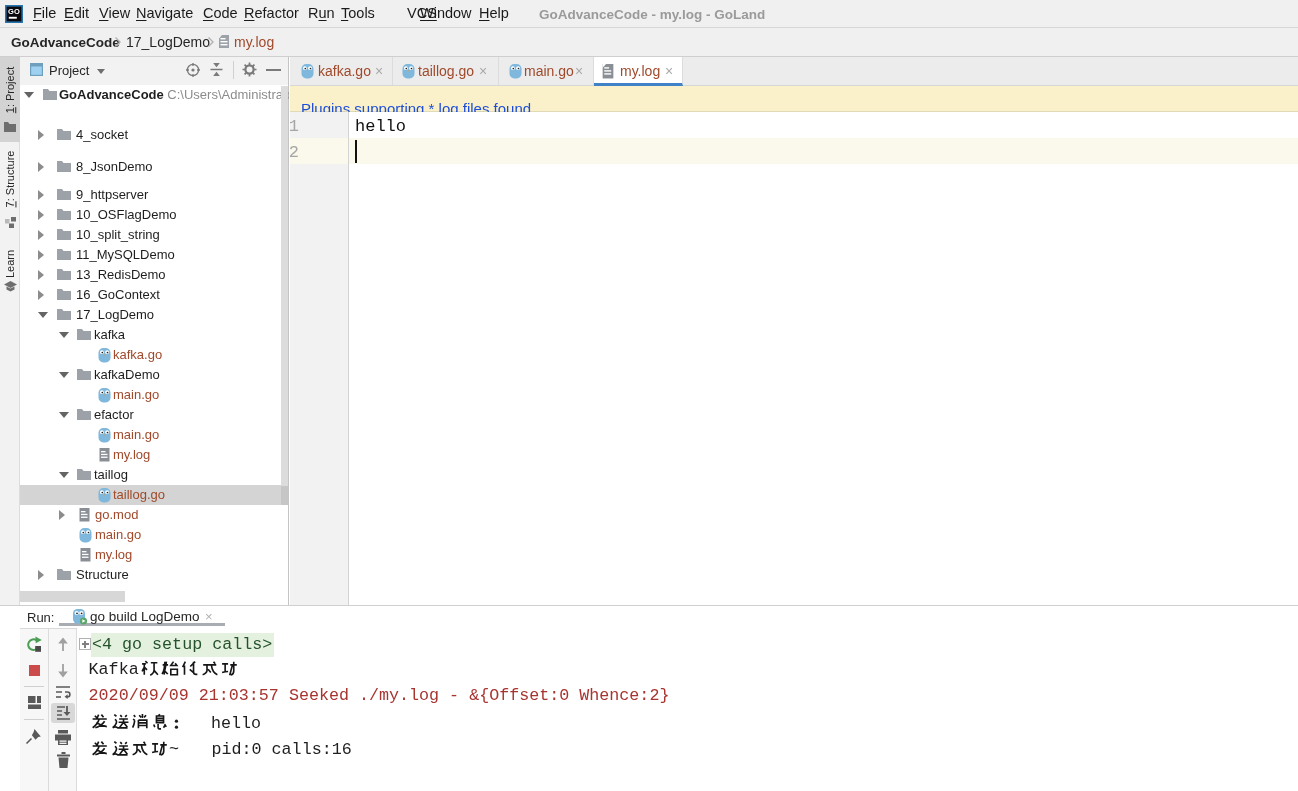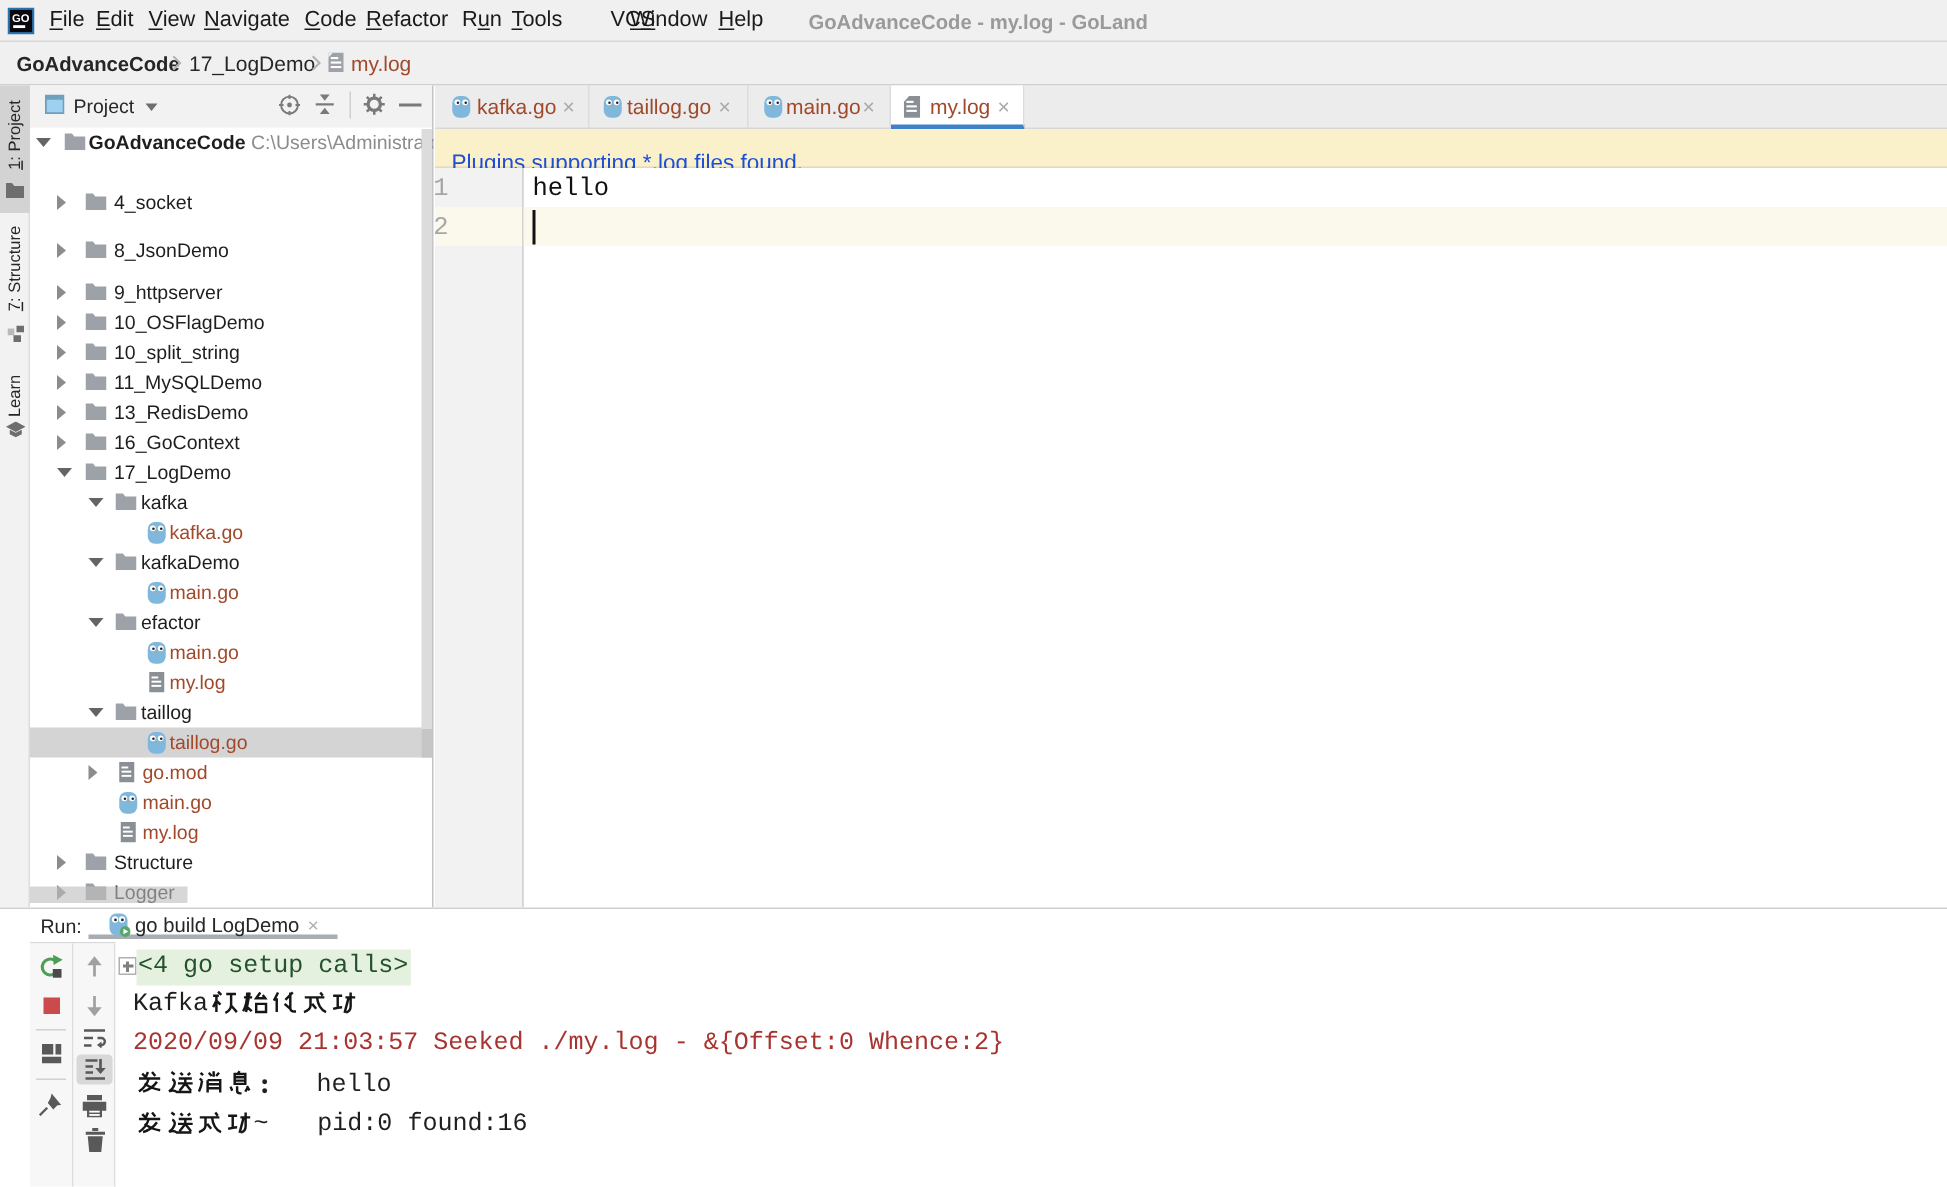--- a/index.html
+++ b/index.html
@@ -314,27 +314,20 @@
       </svg>
       <span class="lbl brown" style="left:75px">my.log</span>
     </div>
 <div class="row" style="top:480px">
       <div class="arr-r" style="left:18px"></div>
       <svg class="folder" style="left:37px" viewBox="0 0 14 12">
         <path d="M0 1h5l1.5 2H14v9H0z" fill="#9da2a8"></path>
       </svg>
       <span class="lbl" style="left:56px">Structure</span>
     </div>
-<div class="row" style="top:500px">
-      <div class="arr-r" style="left:18px"></div>
-      <svg class="folder" style="left:37px" viewBox="0 0 14 12">
-        <path d="M0 1h5l1.5 2H14v9H0z" fill="#9da2a8"></path>
-      </svg>
-      <span class="lbl" style="left:56px">Logger</span>
-    </div>
 <div class="abs" style="left:0px;top:506px;width:105px;height:10.5px;background:#bfbfbf;opacity:.62"></div>
 </div>
 
 <div class="abs" style="left:281px;top:86px;width:7px;height:419px;background:#dcdcdc"></div>
 <div class="abs" style="left:281px;top:486px;width:7px;height:19px;background:#c6c6c6"></div>
 
 <div id="tabbar" class="abs"></div>
 <div class="tab" style="left:290px;width:103px">
  <svg class="abs goph" style="left:11px;top:6px">
       <use href="#gopher"></use>
@@ -505,13 +498,13 @@
       <path d="M3 1.5l2 1.5M3.5 6c1.3.3 1.8 1.7 1.4 3.2-.5 1.8-1.6 3-3.4 4.3 2-1.2 3.2-1 4.7.2h9M8.5 2L10 3.5M14.5 2L13 3.5M7.5 5.5h8M7 8.5h9M11.5 5.5v3M11.5 8.5l-3.5 4.5M11.5 8.5l3.5 4.5"></path>
     </g>
 <g transform="translate(42) scale(1.09)">
       <path d="M2 4.5h12M5.5 4.5v5c0 2-1.5 3.2-4 4M9.5 4.5c.5 4.5 2 7.5 5.5 9M11.5 1.5l1.5 2M6.5 8.5l2.5 3"></path>
     </g>
 <g transform="translate(62) scale(1.09)">
       <path d="M1 3.5h5.5M3.8 3.5v7.5M1 11.5c1.5-.5 4-1 5.5-1M8.5 4.5h6M11.7 1.5v8.5c0 2.3-1 3.3-2.7 3.8M10.5 4.5L8 14"></path>
     </g>
 </svg>
 <span class="cline" style="left:169px;top:739.5px">~</span>
-<span class="cline" style="left:211.5px;top:739.5px">pid:0 found:16</span>
+<span class="cline" style="left:211.5px;top:739.5px">pid:0 calls:16</span>
 
 </body></html>

